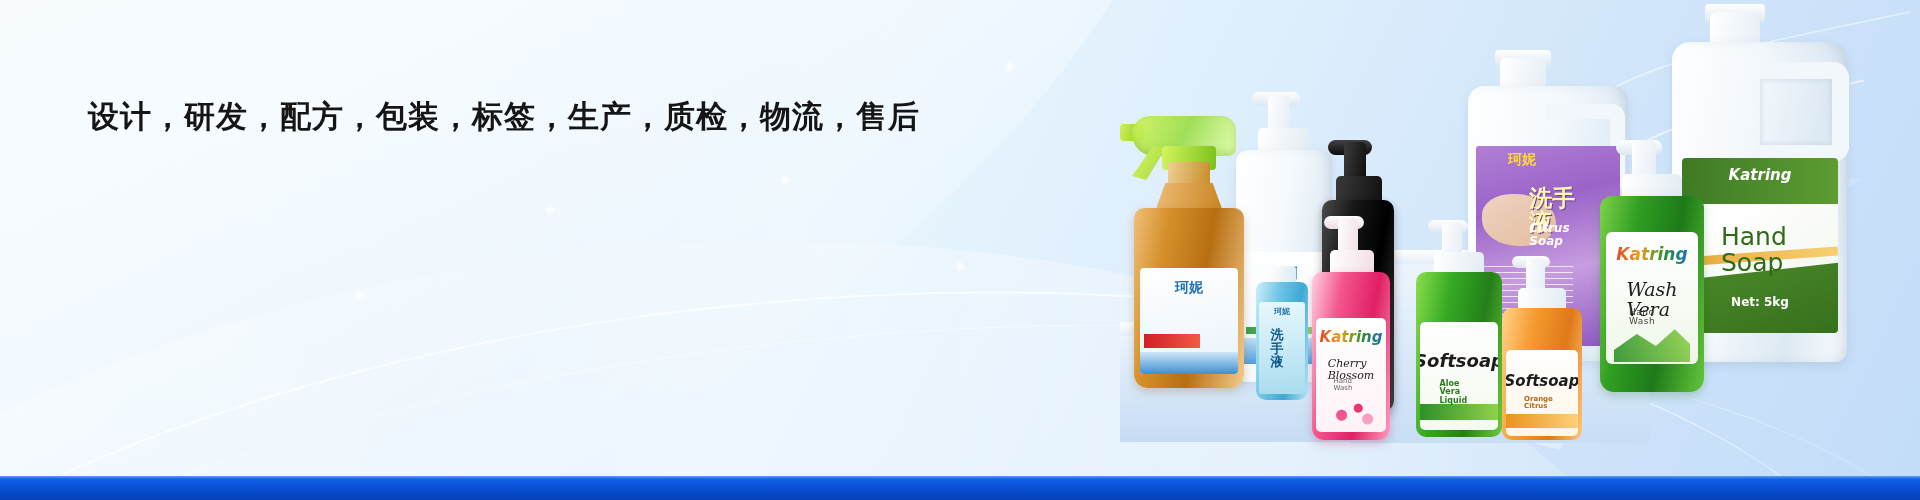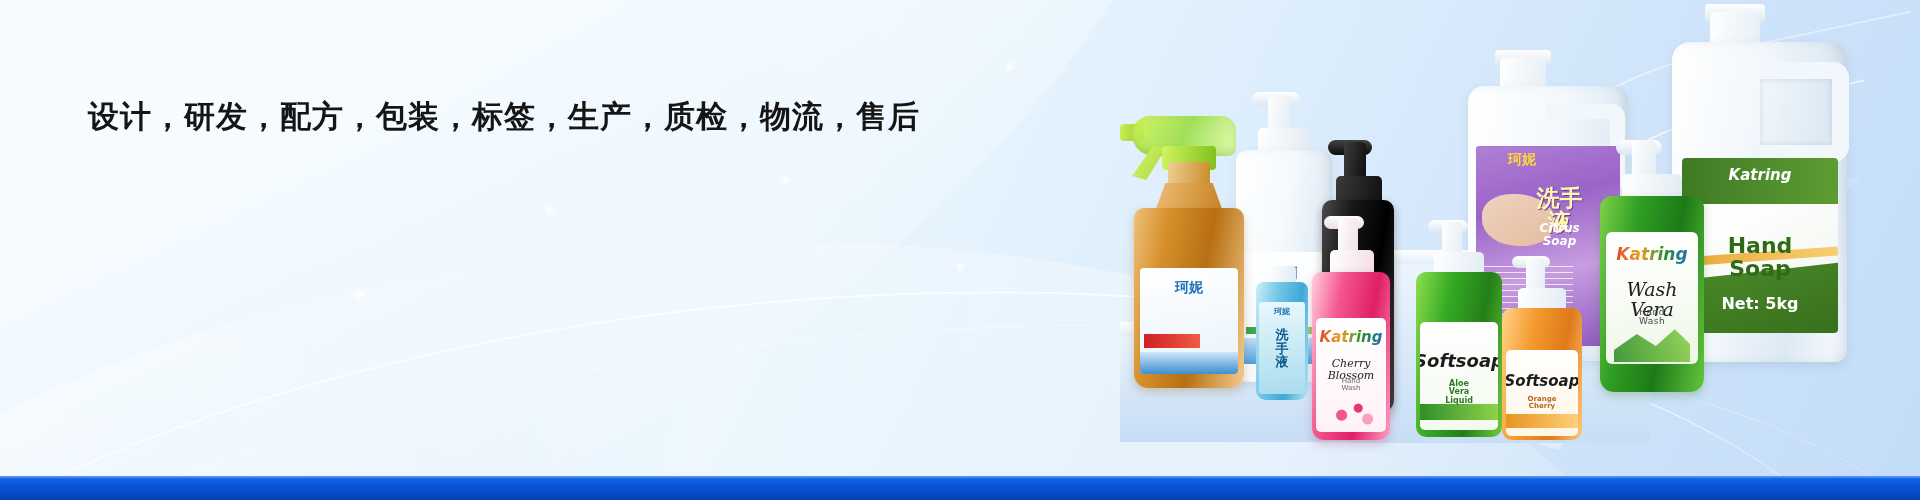--- a/index.html
+++ b/index.html
@@ -156,21 +156,21 @@
     box-shadow:inset 0 1px 0 #fff;}
   .ped-left-top{left:60px;top:322px;width:255px;height:14px;
     background:linear-gradient(180deg,#ffffff,#e3eefb);border-radius:2px;}
   .ped-right{left:290px;top:258px;width:300px;height:185px;
     background:linear-gradient(180deg,#eef6fe 0%,#dcebfa 45%,#c8def5 100%);
     box-shadow:inset 0 1px 0 #fff;}
   .ped-right-top{left:290px;top:250px;width:300px;height:14px;
     background:linear-gradient(180deg,#ffffff,#e3eefb);border-radius:2px;}
 
   .bottle{position:absolute;}
-  .lbl{position:absolute;left:50%;transform:translateX(-50%);text-align:center;
+  .lbl{position:absolute;left:50%;transform:translateX(-50%);
        font-family:"DejaVu Sans","Liberation Sans",sans-serif;line-height:1.05;}
 
   
   .jug{left:612px;top:42px;width:175px;height:320px;
     background:linear-gradient(100deg,#ffffff 0%,#f3f8fc 40%,#dde9f3 72%,#fbfdff 100%);
     border-radius:18px 18px 12px 12px;
     box-shadow:inset -10px 0 18px -10px rgba(130,160,185,.55),0 4px 10px rgba(100,130,160,.18);}
   .jug-neck{left:650px;top:12px;width:50px;height:44px;border-radius:6px 6px 0 0;
     background:linear-gradient(100deg,#ffffff,#e6eef6);}
   .jug-cap{left:645px;top:4px;width:60px;height:18px;border-radius:4px;
@@ -182,22 +182,22 @@
     background:linear-gradient(150deg,#f2f6f0 0%,#ffffff 30%,#eef3ea 100%);
     overflow:hidden;}
   .jug-label .band-top{position:absolute;left:0;top:0;width:100%;height:46px;
     background:linear-gradient(90deg,#3f7a24,#5d9c33);}
   .jug-label .band-bot{position:absolute;left:0;bottom:0;width:100%;height:78px;
     background:linear-gradient(160deg,#4e8c2b,#36701c);
     clip-path:polygon(0 32%,100% 10%,100% 100%,0 100%);}
   .jug-label .gold{position:absolute;left:0;bottom:72px;width:100%;height:9px;
     background:linear-gradient(90deg,#e9a93a,#f7cf72);transform:rotate(-4deg);}
   .jug-brand{top:10px;font-size:15px;font-style:italic;font-weight:700;color:#fff;}
-  .jug-title{top:76px;font-size:22px;font-weight:700;color:#2f6b17;}
-  .jug-net{top:138px;font-size:16px;color:#fff;font-weight:600;}
+  .jug-title{top:66px;font-size:25px;font-weight:400;color:#2f6b17;}
+  .jug-net{top:138px;font-size:12px;color:#fff;font-weight:600;}
 
   
   .jug2{left:408px;top:86px;width:160px;height:275px;
     background:linear-gradient(100deg,#ffffff 0%,#f4f9fd 45%,#e0ebf5 78%,#fbfdff 100%);
     border-radius:16px 16px 10px 10px;
     box-shadow:inset -9px 0 16px -9px rgba(130,160,185,.5),0 4px 10px rgba(100,130,160,.15);}
   .jug2-neck{left:440px;top:58px;width:46px;height:36px;border-radius:5px 5px 0 0;
     background:linear-gradient(100deg,#ffffff,#e6eef6);}
   .jug2-cap{left:435px;top:50px;width:56px;height:16px;border-radius:4px;
     background:linear-gradient(180deg,#ffffff,#dfe8f1);}
@@ -453,21 +453,21 @@
       <div class="lbl ss-green-sub">Aloe Vera Liquid</div>
     </div>
 
     <div class="bottle ss-or-spout"></div>
     <div class="bottle ss-or-pump"></div>
     <div class="bottle ss-or-collar"></div>
     <div class="bottle ss-or"></div>
     <div class="bottle ss-or-label">
       <div class="ss-or-bar"></div>
       <div class="lbl ss-or-brand">Softsoap</div>
-      <div class="lbl ss-or-sub">Orange Cherry</div>
+      <div class="lbl ss-or-sub">Orange Citrus</div>
     </div>
 
     <div class="pedestal ped-left"></div>
     <div class="pedestal ped-left-top"></div>
 
     <div class="bottle white-spout"></div>
     <div class="bottle white-pump"></div>
     <div class="bottle white-collar"></div>
     <div class="bottle white-b"></div>
     <div class="bottle white-label">

